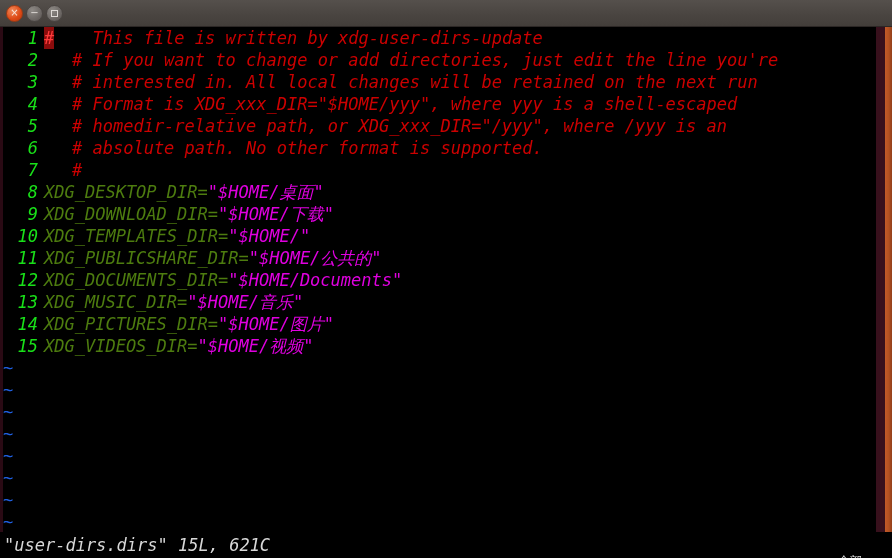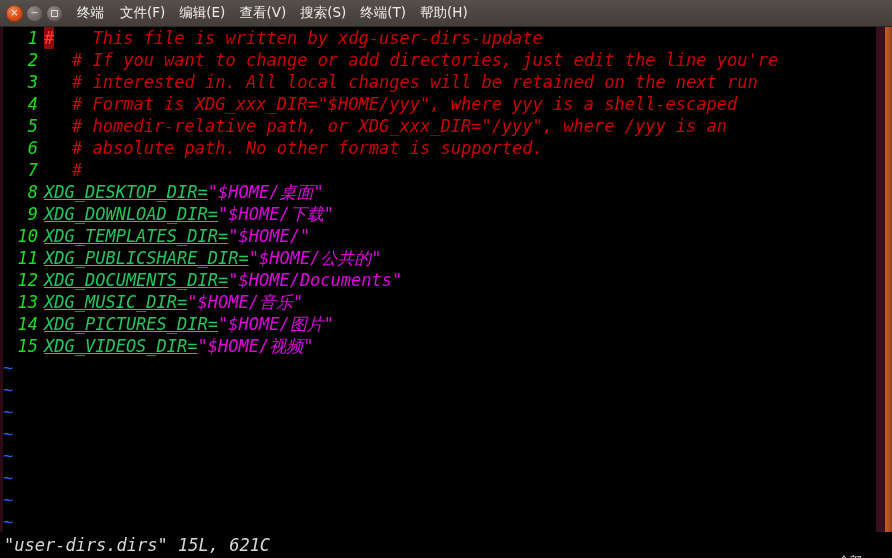--- a/index.html
+++ b/index.html
@@ -156,21 +156,21 @@
     text-align: right;
     color: #19e019;
     flex: 0 0 38px;
     padding-right: 0;
   }
   .ltext {
     padding-left: 6px;
     white-space: pre;
   }
   .cmt     { color: #cc0000; padding-left: 28px; }
-  .ident   { color: #22c55e; text-decoration: underline; }
+  .ident   { color: #4d7c0f; }
   .str     { color: #e000e0; }
   .tilde-row .lnum { color: #1f5fe0; text-align: left; padding-left: 3px; }
 
   .cursor {
     background: #8b0c0c;
     color: #ff3b3b;
     display: inline-block;
     padding: 0 0;
   }
 
@@ -237,29 +237,20 @@
         <span class="glyph">×</span>
       </div>
       <div class="wbtn min">
         <span class="glyph">−</span>
       </div>
       <div class="wbtn max">
         <span class="glyph"></span>
       </div>
     </div>
 
-    <div id="menubar">
-      <span class="app-title">终端</span>
-      <span class="mitem">文件(F)</span>
-      <span class="mitem">编辑(E)</span>
-      <span class="mitem">查看(V)</span>
-      <span class="mitem">搜索(S)</span>
-      <span class="mitem">终端(T)</span>
-      <span class="mitem">帮助(H)</span>
-    </div>
   </div>
 
   <div id="term">
 
     <div id="left-strip"></div>
 
     <div id="buffer"><div class="row"><span class="lnum">1</span><span class="ltext"><span class="cmt cursor">#</span><span class="cmt"> This file is written by xdg-user-dirs-update</span></span></div><div class="row"><span class="lnum">2</span><span class="ltext"><span class="cmt"># If you want to change or add directories, just edit the line you're</span></span></div><div class="row"><span class="lnum">3</span><span class="ltext"><span class="cmt"># interested in. All local changes will be retained on the next run</span></span></div><div class="row"><span class="lnum">4</span><span class="ltext"><span class="cmt"># Format is XDG_xxx_DIR="$HOME/yyy", where yyy is a shell-escaped</span></span></div><div class="row"><span class="lnum">5</span><span class="ltext"><span class="cmt"># homedir-relative path, or XDG_xxx_DIR="/yyy", where /yyy is an</span></span></div><div class="row"><span class="lnum">6</span><span class="ltext"><span class="cmt"># absolute path. No other format is supported.</span></span></div><div class="row"><span class="lnum">7</span><span class="ltext"><span class="cmt">#</span></span></div><div class="row"><span class="lnum">8</span><span class="ltext"><span class="ident">XDG_DESKTOP_DIR=</span><span class="str">"$HOME/</span><span class="str cjk">桌面</span><span class="str">"</span></span></div><div class="row"><span class="lnum">9</span><span class="ltext"><span class="ident">XDG_DOWNLOAD_DIR=</span><span class="str">"$HOME/</span><span class="str cjk">下载</span><span class="str">"</span></span></div><div class="row"><span class="lnum">10</span><span class="ltext"><span class="ident">XDG_TEMPLATES_DIR=</span><span class="str">"$HOME/"</span></span></div><div class="row"><span class="lnum">11</span><span class="ltext"><span class="ident">XDG_PUBLICSHARE_DIR=</span><span class="str">"$HOME/</span><span class="str cjk">公共的</span><span class="str">"</span></span></div><div class="row"><span class="lnum">12</span><span class="ltext"><span class="ident">XDG_DOCUMENTS_DIR=</span><span class="str">"$HOME/Documents"</span></span></div><div class="row"><span class="lnum">13</span><span class="ltext"><span class="ident">XDG_MUSIC_DIR=</span><span class="str">"$HOME/</span><span class="str cjk">音乐</span><span class="str">"</span></span></div><div class="row"><span class="lnum">14</span><span class="ltext"><span class="ident">XDG_PICTURES_DIR=</span><span class="str">"$HOME/</span><span class="str cjk">图片</span><span class="str">"</span></span></div><div class="row"><span class="lnum">15</span><span class="ltext"><span class="ident">XDG_VIDEOS_DIR=</span><span class="str">"$HOME/</span><span class="str cjk">视频</span><span class="str">"</span></span></div><div class="row tilde-row"><span class="lnum">~</span></div><div class="row tilde-row"><span class="lnum">~</span></div><div class="row tilde-row"><span class="lnum">~</span></div><div class="row tilde-row"><span class="lnum">~</span></div><div class="row tilde-row"><span class="lnum">~</span></div><div class="row tilde-row"><span class="lnum">~</span></div><div class="row tilde-row"><span class="lnum">~</span></div><div class="row tilde-row"><span class="lnum">~</span></div></div>
 
     <div id="sb-track"></div>
     <div id="sb-sep"></div>

